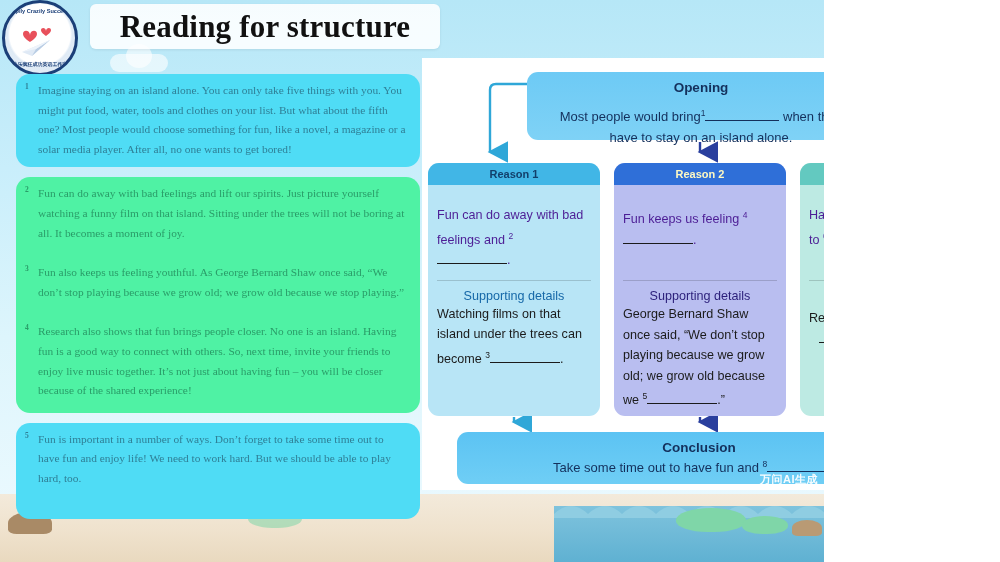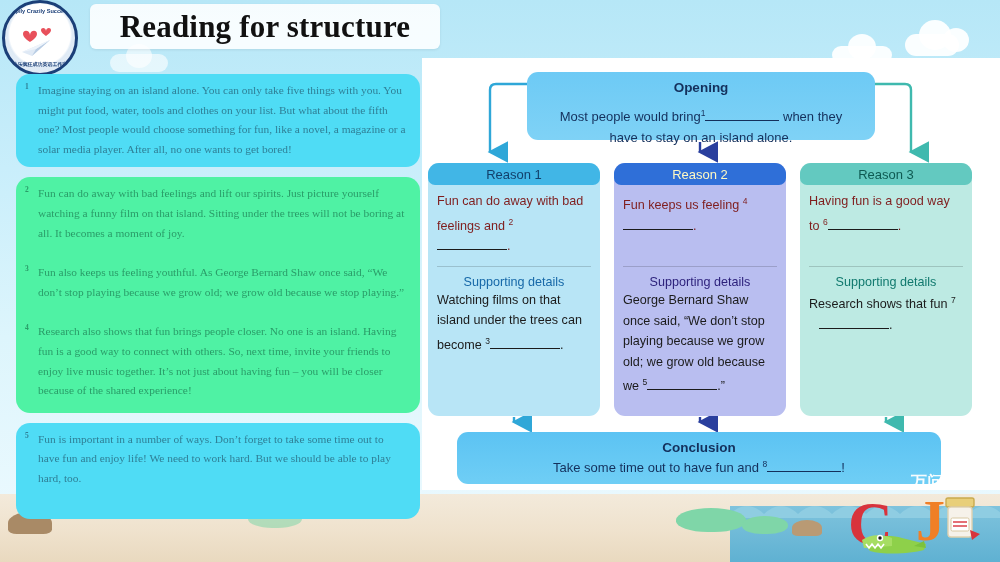--- a/index.html
+++ b/index.html
@@ -3,21 +3,21 @@
 <meta charset="utf-8">
 <style>
   * { box-sizing: border-box; margin: 0; padding: 0; }
   html, body {
     width: 1000px; height: 562px;
     overflow: hidden;
     font-family: "Liberation Sans", sans-serif;
   }
   #slide {
     position: relative;
-    width: 1000px; height: 562px;
+    width: 824px; height: 562px;
     background: linear-gradient(180deg, #b6e7f7 0%, #c9eefb 30%, #ddf5fc 60%, #eefaff 100%);
     overflow: hidden;
   }
 
   
   .cloud { position: absolute; background: #ffffff; border-radius: 50%; opacity: .92; }
   .cloud-grp { position: absolute; }
 
   
   .sand {
@@ -117,23 +117,23 @@
   }
   #opening .bt { font-size: 13.5px; font-weight: bold; color: #14305c; line-height: 18px; }
   #opening .bd { font-size: 13px; color: #14305c; line-height: 21px; margin-top: 6px; }
 
   .reason {
     top: 163px; width: 172px; height: 253px;
     overflow: hidden;
   }
   .reason .rhead {
     height: 22px; display: flex; align-items: center; justify-content: center;
-    font-size: 13px; font-weight: normal; border-radius: 7px;
-  }
-  .reason .rbody { padding: 6px 9px 0 9px; font-size: 12.6px; line-height: 20.5px; color: #7f1d1d; }
+    font-size: 11px; font-weight: bold;
+  }
+  .reason .rbody { padding: 20px 9px 0 9px; font-size: 12.6px; line-height: 20.5px; color: #4c1d95; }
   .reason .rule { height: 1px; background: rgba(0,0,0,.16); margin: 9px 9px 0 9px; }
   .reason .sd {
     text-align: center; font-size: 12.6px; font-weight: normal;
     margin: 8px 0 1px 0;
   }
   .reason .sdbody { padding: 0 9px; font-size: 12.6px; line-height: 20.5px; color: #1b1b1b; }
 
   #reason1 { left: 428px; background: #b8e5f6; }
   #reason1 .rhead { background: #41b6e6; color: #12406b; }
   #reason1 .sd { color: #1668a8; }
@@ -166,21 +166,21 @@
     font-family: "Liberation Serif", serif;
     font-size: 62px; font-weight: bold; color: #d8333c; line-height: 62px;
   }
   #letter-j {
     position: absolute; left: 916px; top: 492px;
     font-family: "Liberation Serif", serif;
     font-size: 58px; font-weight: bold; color: #f07f26; line-height: 58px;
   }
   #watermark {
     position: absolute; right: 6px; top: 472px;
-    font-size: 16px; font-weight: bold; color: #ffffff;
+    font-size: 11px; font-weight: bold; color: #ffffff;
     letter-spacing: .5px; opacity: .95;
   }
 </style>
 </head>
 <body>
 
 <div id="slide">
 
   <div class="cloud-grp" style="left:905px;top:18px;">
     <div class="cloud" style="left:0;top:16px;width:54px;height:22px;border-radius:14px;"></div>

